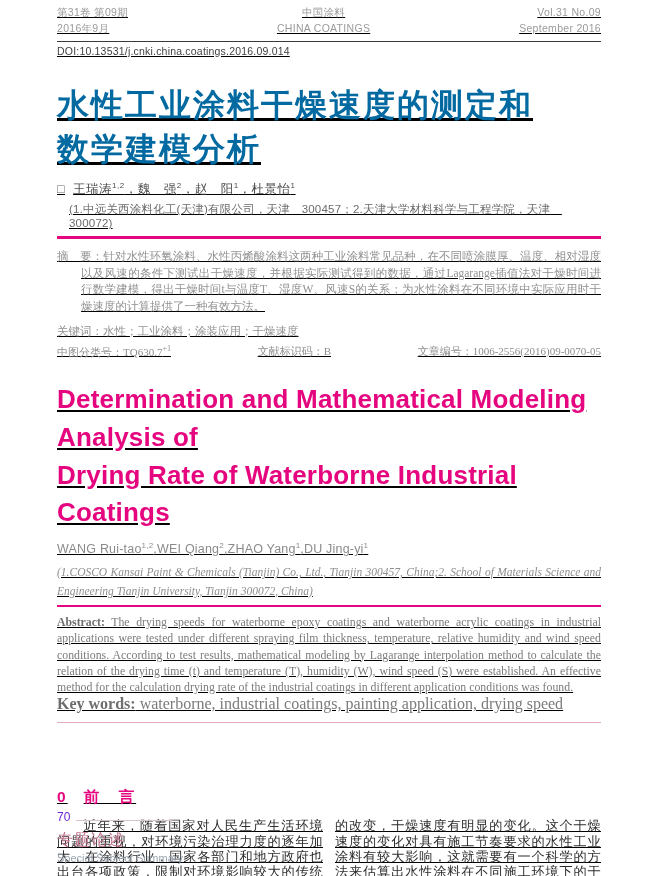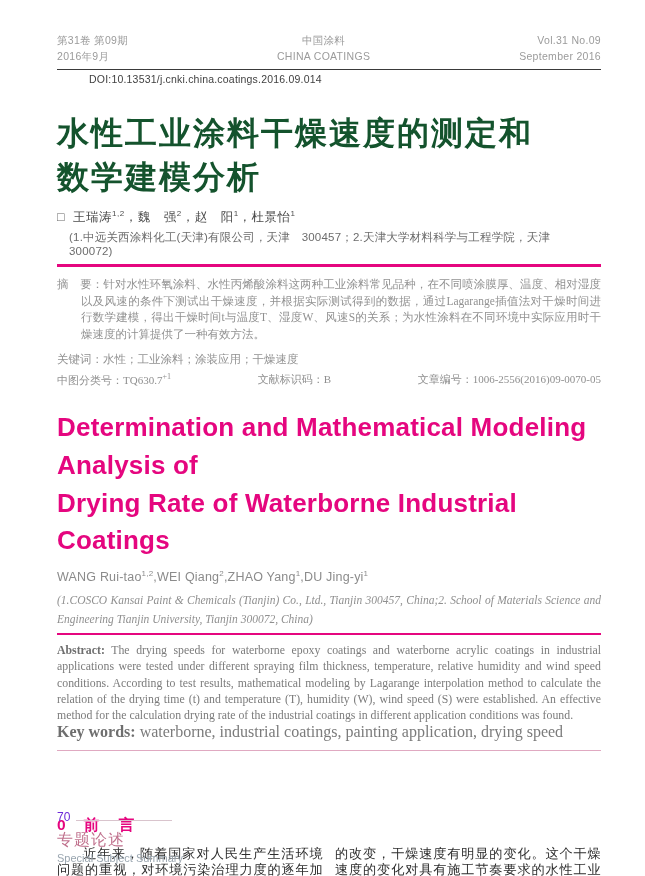--- a/index.html
+++ b/index.html
@@ -1,32 +1,32 @@
 <!DOCTYPE html>
 <html><head>
 <meta charset="utf-8">
 <style>
   * { margin:0; padding:0; box-sizing:border-box; }
   html,body { background:#ffffff; }
   body {
     width:645px; height:876px; position:relative; overflow:hidden;
     font-family:"Liberation Sans", sans-serif;
   }
-  .page { width:645px; height:876px; position:relative; padding:32px 44px 0 57px; }
+  .page { width:645px; height:876px; position:relative; padding:4px 44px 0 57px;text-decoration:underline; }
 
   
   .jheader { display:flex; justify-content:space-between; align-items:flex-end;
     font-size:10.5px; line-height:1.55; color:#9b9b9b; letter-spacing:0.3px; }
   .jheader .h-col.center { text-align:center; }
   .jheader .h-col.right  { text-align:right; }
   .header-rule { border-top:1.5px solid #3a3a3a; margin-top:4px; }
-  .doi { font-size:10.5px; color:#3f3f3f; margin-top:3px; letter-spacing:0.2px;margin-left:32px; }
+  .doi { font-size:10.5px; color:#3f3f3f; margin-top:3px; letter-spacing:0.2px; }
 
   
-  .cn-title { margin-top:26px; font-size:32px; font-weight:bold; color:#14532d;
+  .cn-title { margin-top:26px; font-size:32px; font-weight:bold; color:#0369a1;
     line-height:1.38; letter-spacing:2px; }
   .cn-authors { margin-top:10px; font-size:12.5px; color:#4c4c4c; letter-spacing:0.5px; }
   .cn-authors .marker { margin-right:8px; color:#6a6a6a; }
   sup { font-size:8px; vertical-align:super; }
   .cn-affil { margin-top:4px; font-size:11.5px; color:#6c6c6c; padding-left:12px; letter-spacing:0.2px; }
   .rule-magenta { height:3px; background:#e5067f; margin-top:7px; }
 
   
   .cn-abstract { margin-top:9px; font-size:11.5px; color:#919191; line-height:1.45;
     text-align:justify; padding-left:24px; text-indent:-24px;

